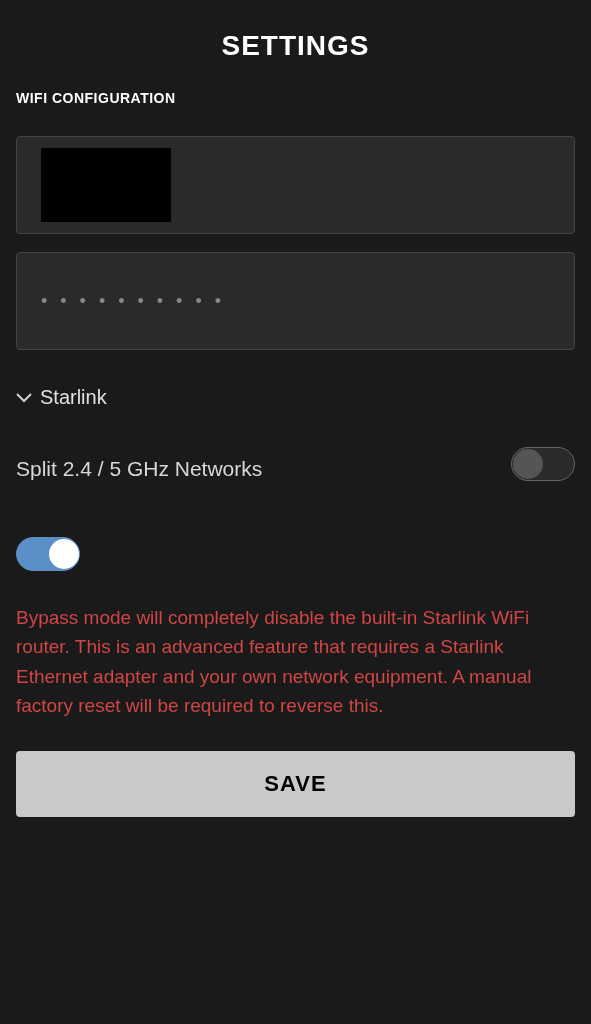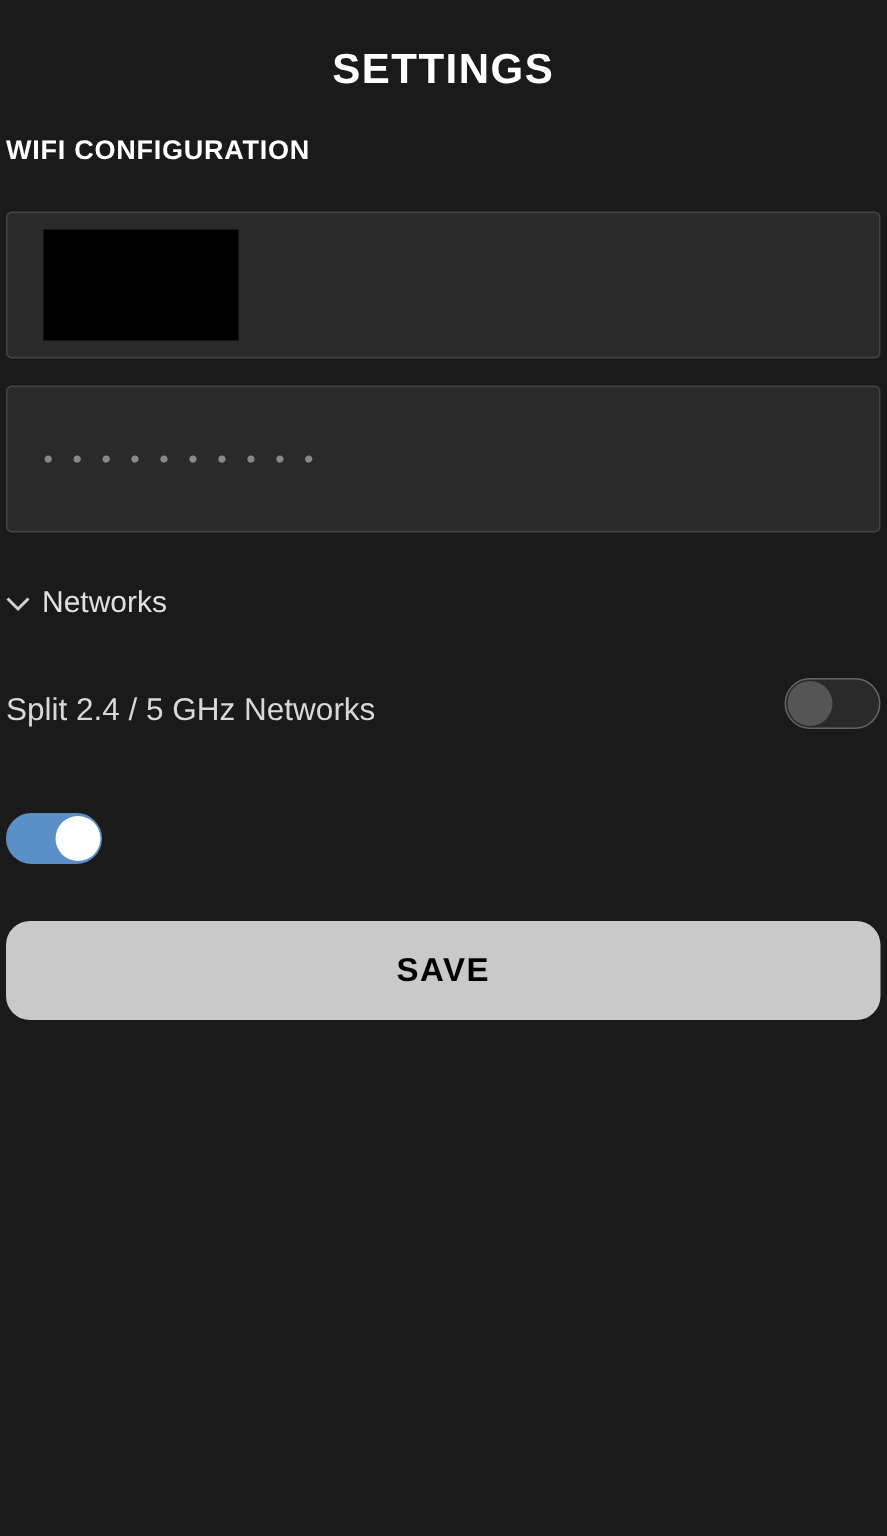--- a/index.html
+++ b/index.html
@@ -9,31 +9,31 @@
     }
     body {
       width: 591px;
       height: 1024px;
       background: #1a1a1a;
       color: #ffffff;
       font-family: -apple-system, BlinkMacSystemFont, 'Segoe UI', Arial, sans-serif;
       overflow: hidden;
     }
     .container {
-      padding: 0 4px;
+      padding: 0 16px;
     }
     .title {
       text-align: center;
       font-size: 28px;
       font-weight: 700;
       letter-spacing: 1px;
       padding: 30px 0 28px 0;
     }
     .section-header {
-      font-size: 18px;
+      font-size: 14px;
       font-weight: 700;
       letter-spacing: 0.5px;
       margin-bottom: 30px;
     }
     .input-field {
       width: 100%;
       height: 98px;
       background: #2a2a2a;
       border: 1px solid #444;
       border-radius: 4px;
@@ -123,21 +123,21 @@
       color: #d04545;
       font-size: 19px;
       line-height: 1.55;
       padding: 4px 0 20px 0;
     }
     .save-button {
       width: 100%;
       height: 66px;
       background: #c9c9c9;
       border: none;
-      border-radius: 16px;
+      border-radius: 4px;
       font-size: 22px;
       font-weight: 700;
       letter-spacing: 1px;
       color: #000;
       cursor: pointer;
       margin-top: 10px;
     }
   </style>
 </head>
 <body>
@@ -154,32 +154,33 @@
   <div class="input-field">
     <span class="password-dots">• • • • • • • • • •</span>
   </div>
 
   <div class="advanced-toggle">
     <span class="chevron-down">
       <svg width="16" height="10" viewBox="0 0 16 10" fill="none">
         <path d="M1 1 L8 8 L15 1" stroke="#d0d0d0" stroke-width="2" fill="none"></path>
       </svg>
     </span>
-    <span>Networks</span>
+    <span>Starlink</span>
   </div>
 
   <div class="toggle-row">
     <span class="toggle-label">Split 2.4 / 5 GHz Networks</span>
     <div class="switch off-dark">
       <div class="switch-knob"></div>
     </div>
   </div>
 
 
   <div class="toggle-row">
     <div class="switch on">
       <div class="switch-knob"></div>
     </div>
   </div>
 
+  <p class="warning-text">Bypass mode will completely disable the built-in Starlink WiFi router. This is an advanced feature that requires a Starlink Ethernet adapter and your own network equipment. A manual factory reset will be required to reverse this.</p>
 
   <button class="save-button">SAVE</button>
 </div>
 
 </body></html>

